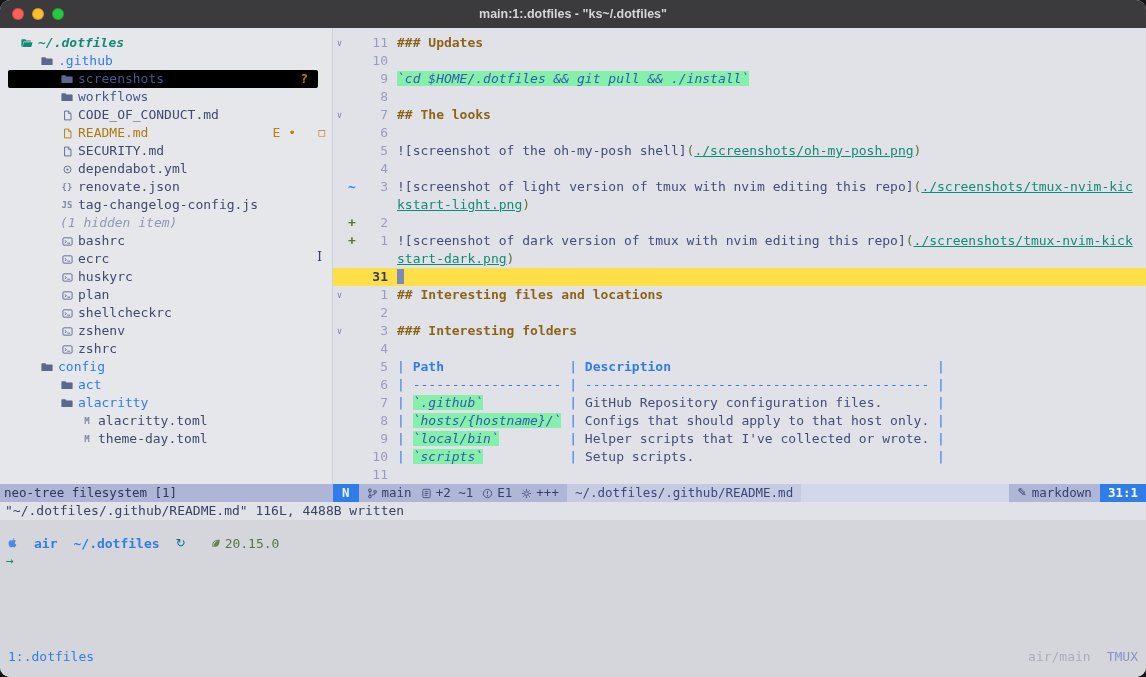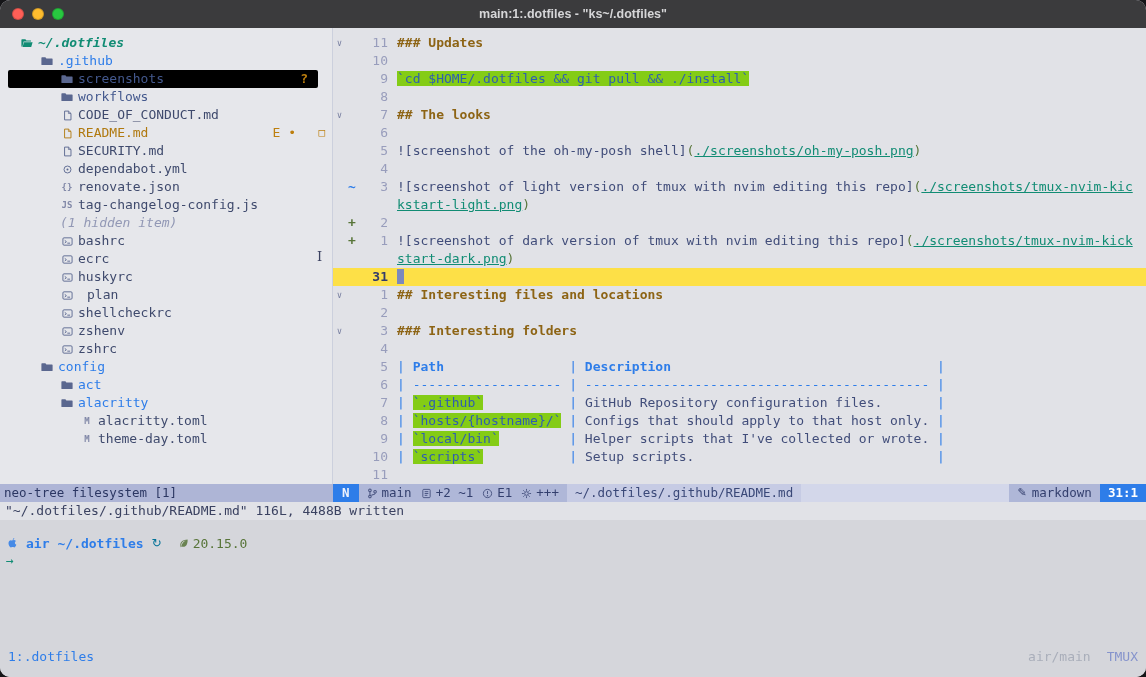--- a/index.html
+++ b/index.html
@@ -37,21 +37,21 @@
   .eline{display:flex;height:18px;line-height:18px;}
   .eline.cur{background:#fde047;}
   .efold{width:13px;text-align:center;color:#7b82a3;font-size:9px;flex:none;}
   .esign{width:12px;text-align:center;flex:none;font-weight:bold;}
   .esign.add{color:#587539}
   .esign.change{color:#2e7de9}
   .enum{width:30px;flex:none;text-align:right;color:#989dbc;padding-right:9px;}
   .eline.cur .enum{color:#333c6a;font-weight:bold;}
   .etext{white-space:pre;overflow:hidden;flex:1;}
   .s-h{color:#8d6415;font-weight:bold;}
-  .s-code{background:#84cc16;color:#2e5db1;}
+  .s-code{background:#86efac;color:#2e5db1;font-style:italic;}
   .s-txt{color:#414d7a;}
   .s-url{color:#118c74;text-decoration:underline;}
   .s-paren{color:#587539;}
   .s-pipe{color:#2e7de9;}
   .s-th{color:#2e7de9;font-weight:bold;}
   .cursorblock{display:inline-block;width:7px;height:15px;background:#7c89bd;vertical-align:-3px;}
   
   .statusline{height:18px;display:flex;font-size:12.5px;line-height:18px;}
   .seg{height:18px;white-space:nowrap;overflow:hidden;box-sizing:border-box;}
   .seg-neotree{width:333px;flex:none;background:#aeb5d6;color:#2c3763;padding-left:4px;}
@@ -62,21 +62,21 @@
   .ic{display:inline-flex;align-items:center;opacity:.85;}
   .seg-path{background:#c6cbe4;color:#3a4878;padding:0 8px;flex:none;}
   .seg-fill{background:#d3d7ea;flex:1;}
   .seg-ft{background:#afb7d8;color:#333f6e;padding:0 8px;display:flex;align-items:center;gap:5px;flex:none;}
   .pencil{font-family:"DejaVu Sans",sans-serif;font-size:11px;}
   .seg-pos{background:#2e7de9;color:#fff;font-weight:bold;padding:0 8px;flex:none;}
   
   .cmdline{height:18px;line-height:18px;color:#3b4261;padding-left:5px;background:#e1e2e7;}
   
   .shell{height:157px;background:#d5d6db;position:relative;padding:14px 0 0 6px;box-sizing:border-box;color:#3b4261;}
-  .promptline{height:18px;display:flex;align-items:center;gap:8px;}
+  .promptline{height:18px;display:flex;align-items:center;gap:16px;}
   .p-host,.p-cwd{color:#2e7de9;font-weight:bold;}
   .p-sync{color:#007197;font-family:"DejaVu Sans",sans-serif;font-size:12px;}
   .p-node{color:#587539;display:inline-flex;gap:4px;align-items:center;margin-left:8px;}
   .p-arrow{color:#118c74;height:18px;line-height:18px;}
   .tmuxbar{position:absolute;left:0;right:0;bottom:11px;height:18px;line-height:18px;display:flex;justify-content:space-between;padding:0 8px;}
   .tmux-left{color:#2e7de9;}
   .tmux-right{display:flex;gap:16px;}
   .tmux-session{color:#a9aeba;}
   .tmux-label{color:#8694cc;}
 </style>
@@ -216,21 +216,21 @@
             <span class="icon">
               <svg viewBox="0 0 12 12" width="11" height="11">
                 <g fill="none" stroke="currentColor">
                   <rect x="1" y="2" width="10" height="8" rx="1.2"></rect>
                   <path d="M3 4.8l1.8 1.4L3 7.6M5.8 7.8h3"></path>
                 </g>
               </svg>
             </span>
             <span class="label">huskyrc</span>
           </div>
-          <div class="srow file" style="padding-left: 52px; gap: 9px;">
+          <div class="srow file" style="padding-left: 52px;">
             <span class="icon">
               <svg viewBox="0 0 12 12" width="11" height="11">
                 <g fill="none" stroke="currentColor">
                   <rect x="1" y="2" width="10" height="8" rx="1.2"></rect>
                   <path d="M3 4.8l1.8 1.4L3 7.6M5.8 7.8h3"></path>
                 </g>
               </svg>
             </span>
             <span class="label">plan</span>
           </div>

